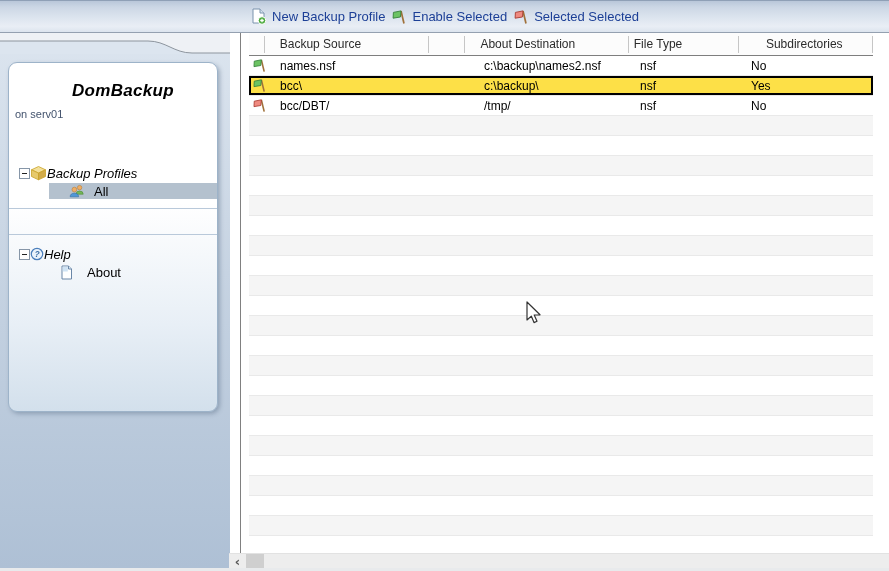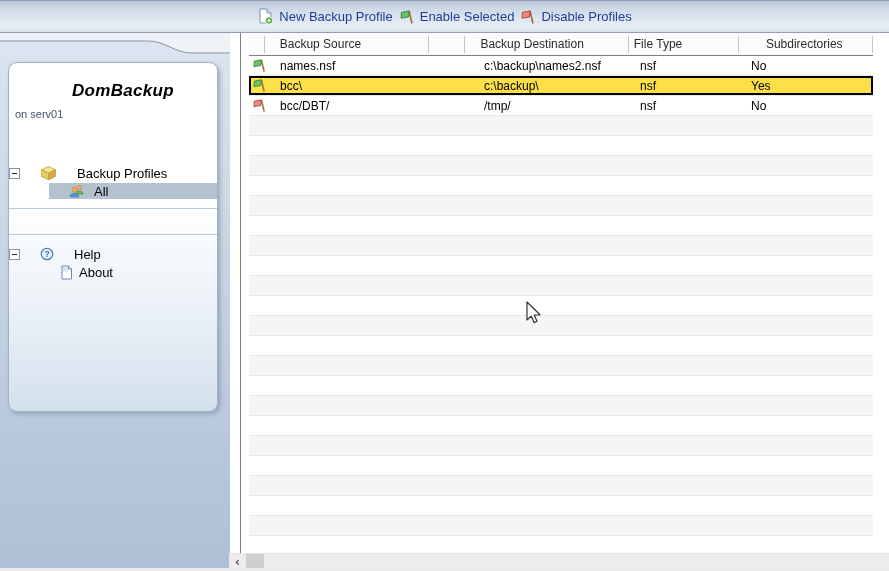--- a/index.html
+++ b/index.html
@@ -41,31 +41,31 @@
   }
   .app-title {
     margin-top:18px; text-align:center;
     font-size:17px; font-weight:bold; font-style:italic; color:#000;
     letter-spacing:0.3px;
     padding-left:20px;
   }
   .server-label { margin:7px 0 0 6px; font-size:11px; color:#44546e; }
   .tree { margin-top:44px; font-size:13px; color:#000; }
   .tree-row { height:18px; display:flex; align-items:center; cursor:pointer; }
-  .tree-row.top { gap:20px; }
+  .tree-row.top { padding-left:10px; gap:0;font-style:italic; }
   .expander {
     width:11px; height:11px; background:#fff; border:1px solid #8696a8;
     display:inline-flex; align-items:center; justify-content:center; flex:none;
   }
   .expander::before { content:""; width:5px; height:1px; background:#222; display:block; }
   .tree-sel {
     margin-left:40px; width:calc(100% - 40px); background:#b4c1ce;
     display:flex; align-items:center; gap:9px; padding-left:20px;
   }
-  .tree-child-plain { padding-left:50px; display:flex; align-items:center; gap:5px; }
+  .tree-child-plain { padding-left:50px; display:flex; align-items:center; gap:13px; }
   .card-divider { height:1px; background:#b9c9da; width:100%; }
   .div1 { margin-top:8px; }
   .div2 { margin-top:25px; }
   .help-row { margin-top:10px; }
   .ticon { display:inline-flex; flex:none; }
 
   
   .table-wrap {
     position:absolute; left:240px; top:33px; width:633px; height:520px;
     background:#fff; border-left:1px solid #808080; overflow:hidden;padding-left:8px;
@@ -142,21 +142,21 @@
       </span>
       <span>Enable Selected</span>
     </div>
     <div class="tb-btn">
       <span class="ticon">
         <svg width="16" height="16" viewBox="0 0 16 16">
           <line x1="10" y1="2" x2="13" y2="14.5" stroke="#a0713a" stroke-width="1.7"></line>
           <path d="M2.4,3.4 L10,1.9 L9.4,8 L2.1,9.2 Z" fill="#ef8a80" stroke="#a83a30" stroke-width="0.9"></path>
         </svg>
       </span>
-      <span>Disable Profiles</span>
+      <span>Selected Selected</span>
     </div>
   </div>
 
   <div class="left-panel">
     <svg class="tab-curve" width="230" height="21" viewBox="0 0 230 21">
       <rect width="230" height="21" fill="#eef1f5"></rect>
       <path d="M0,21 L0,8 L148,8 C166,8 174,20 192,20 L230,20 L230,21 Z" fill="#dce5ef"></path>
       <path d="M0,8 L148,8 C166,8 174,20 192,20 L230,20" stroke="#8d959e" stroke-width="1" fill="none"></path>
     </svg>
 
@@ -217,21 +217,21 @@
         </div>
       </div>
     </div>
   </div>
 
   <div class="table-wrap">
     <div class="thead">
       <div class="th th-icon"></div>
       <div class="th th-source">Backup Source</div>
       <div class="th th-gap"></div>
-      <div class="th th-dest">Backup Destination</div>
+      <div class="th th-dest">About Destination</div>
       <div class="th th-type">File Type</div>
       <div class="th th-subdir">Subdirectories</div>
       <div class="th th-rest"></div>
     </div>
 
     <div class="tbody">
       <div class="trow">
         <div class="td td-icon">
           <svg width="15" height="15" viewBox="0 0 16 16">
             <line x1="10" y1="2" x2="13" y2="14.5" stroke="#a0713a" stroke-width="1.7"></line>

